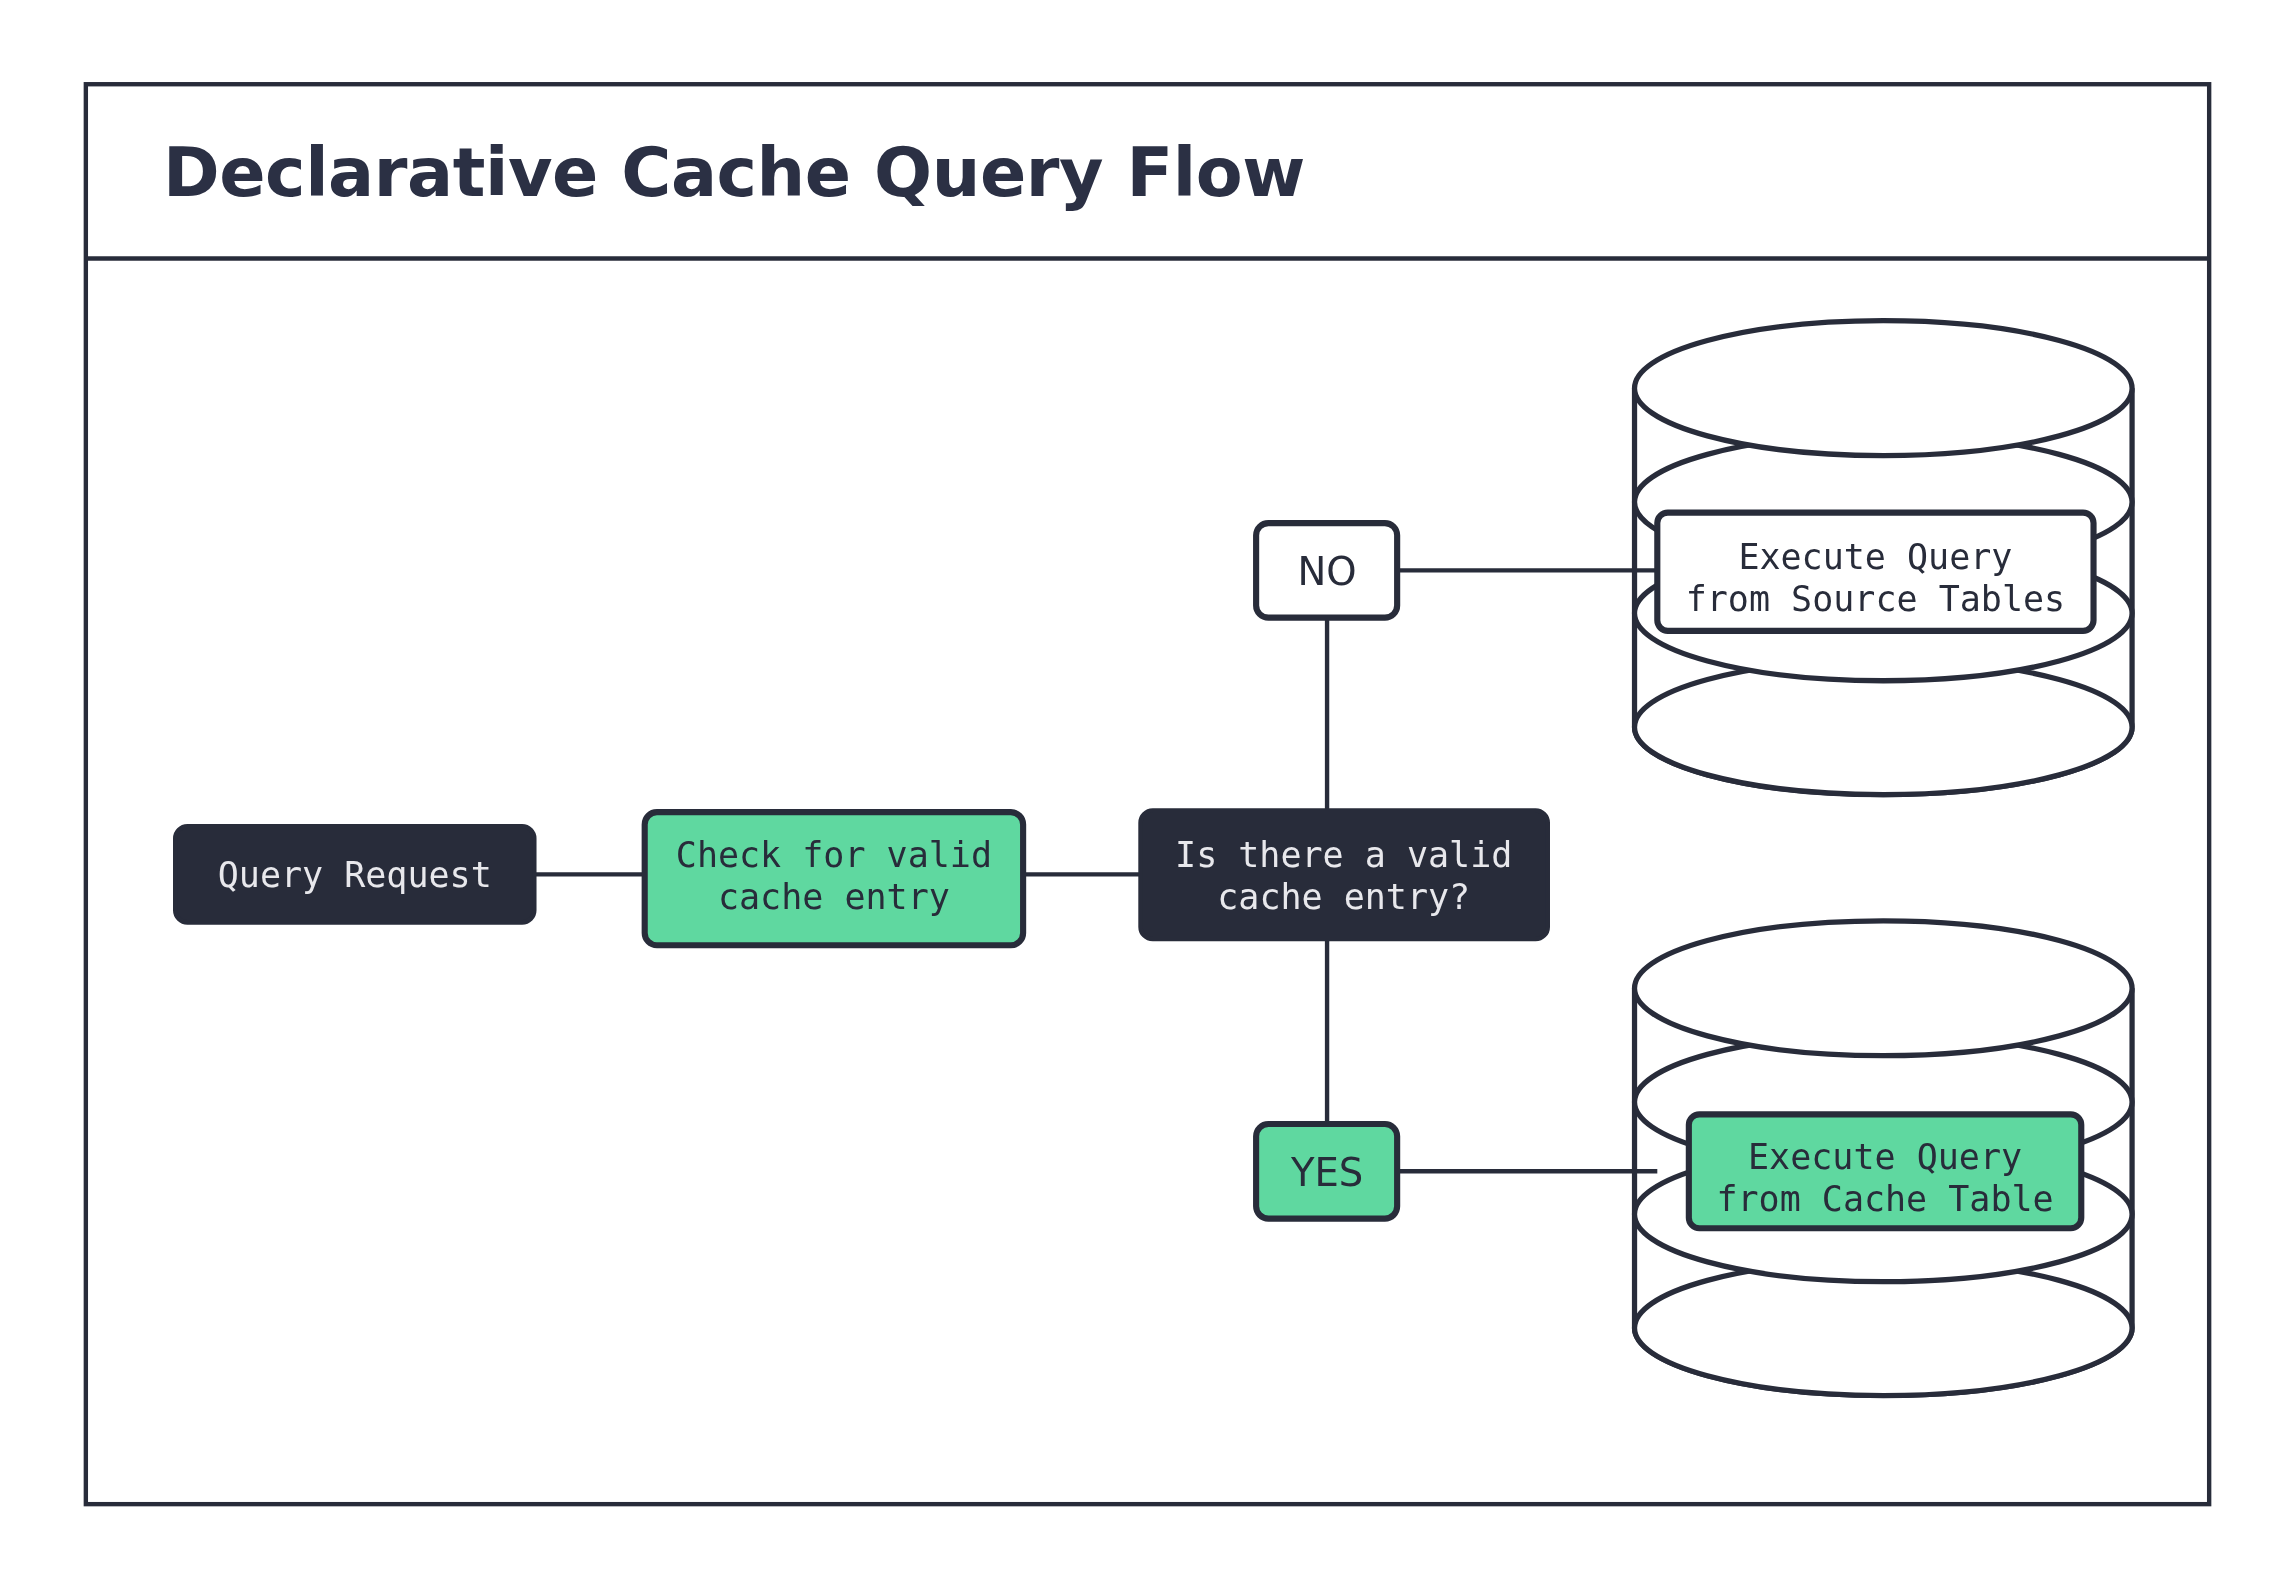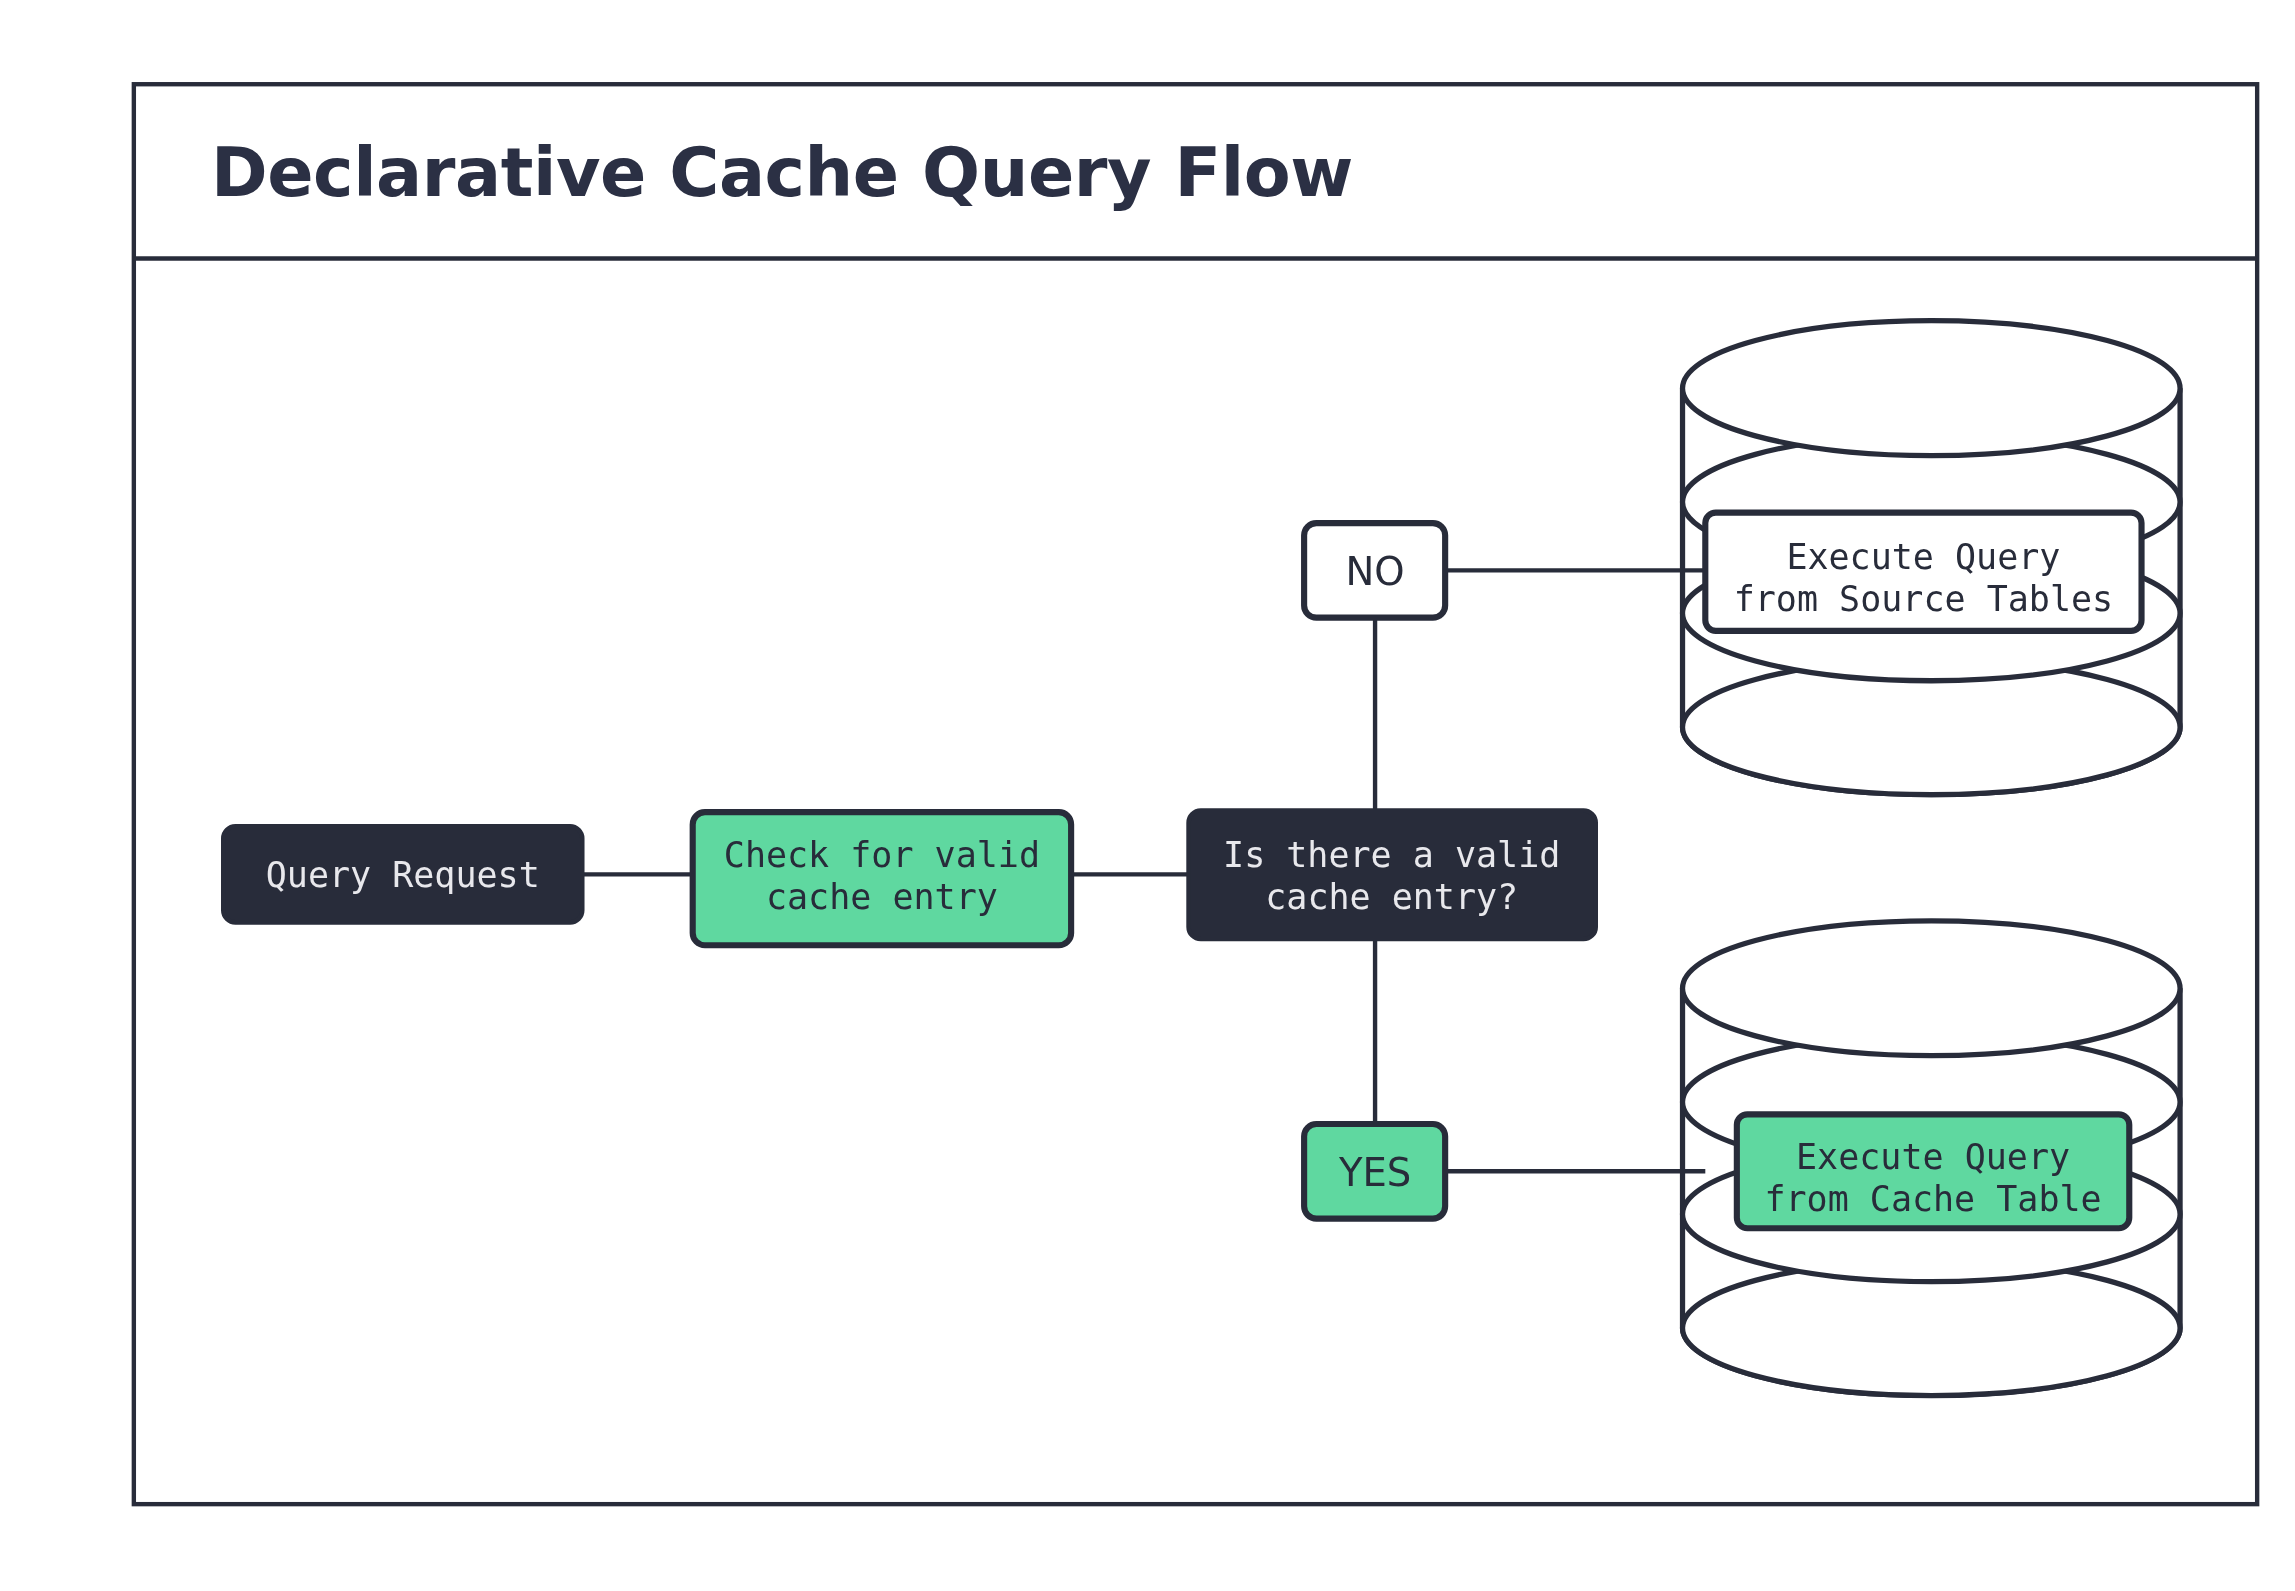--- a/index.html
+++ b/index.html
@@ -11,21 +11,20 @@
     width: 2295px;
     height: 1591px;
     font-family: "DejaVu Sans", sans-serif;
     overflow: hidden;
   }
   #stage {
     position: relative;
     width: 1853px;
     height: 1591px;
     background: #ffffff;
-    margin-left: 48px;
   }
   #diagram {
     position: absolute;
     left: 0;
     top: 0;
     width: 2295px;
     height: 1591px;
     display: block;
   }
   .frame-line {

